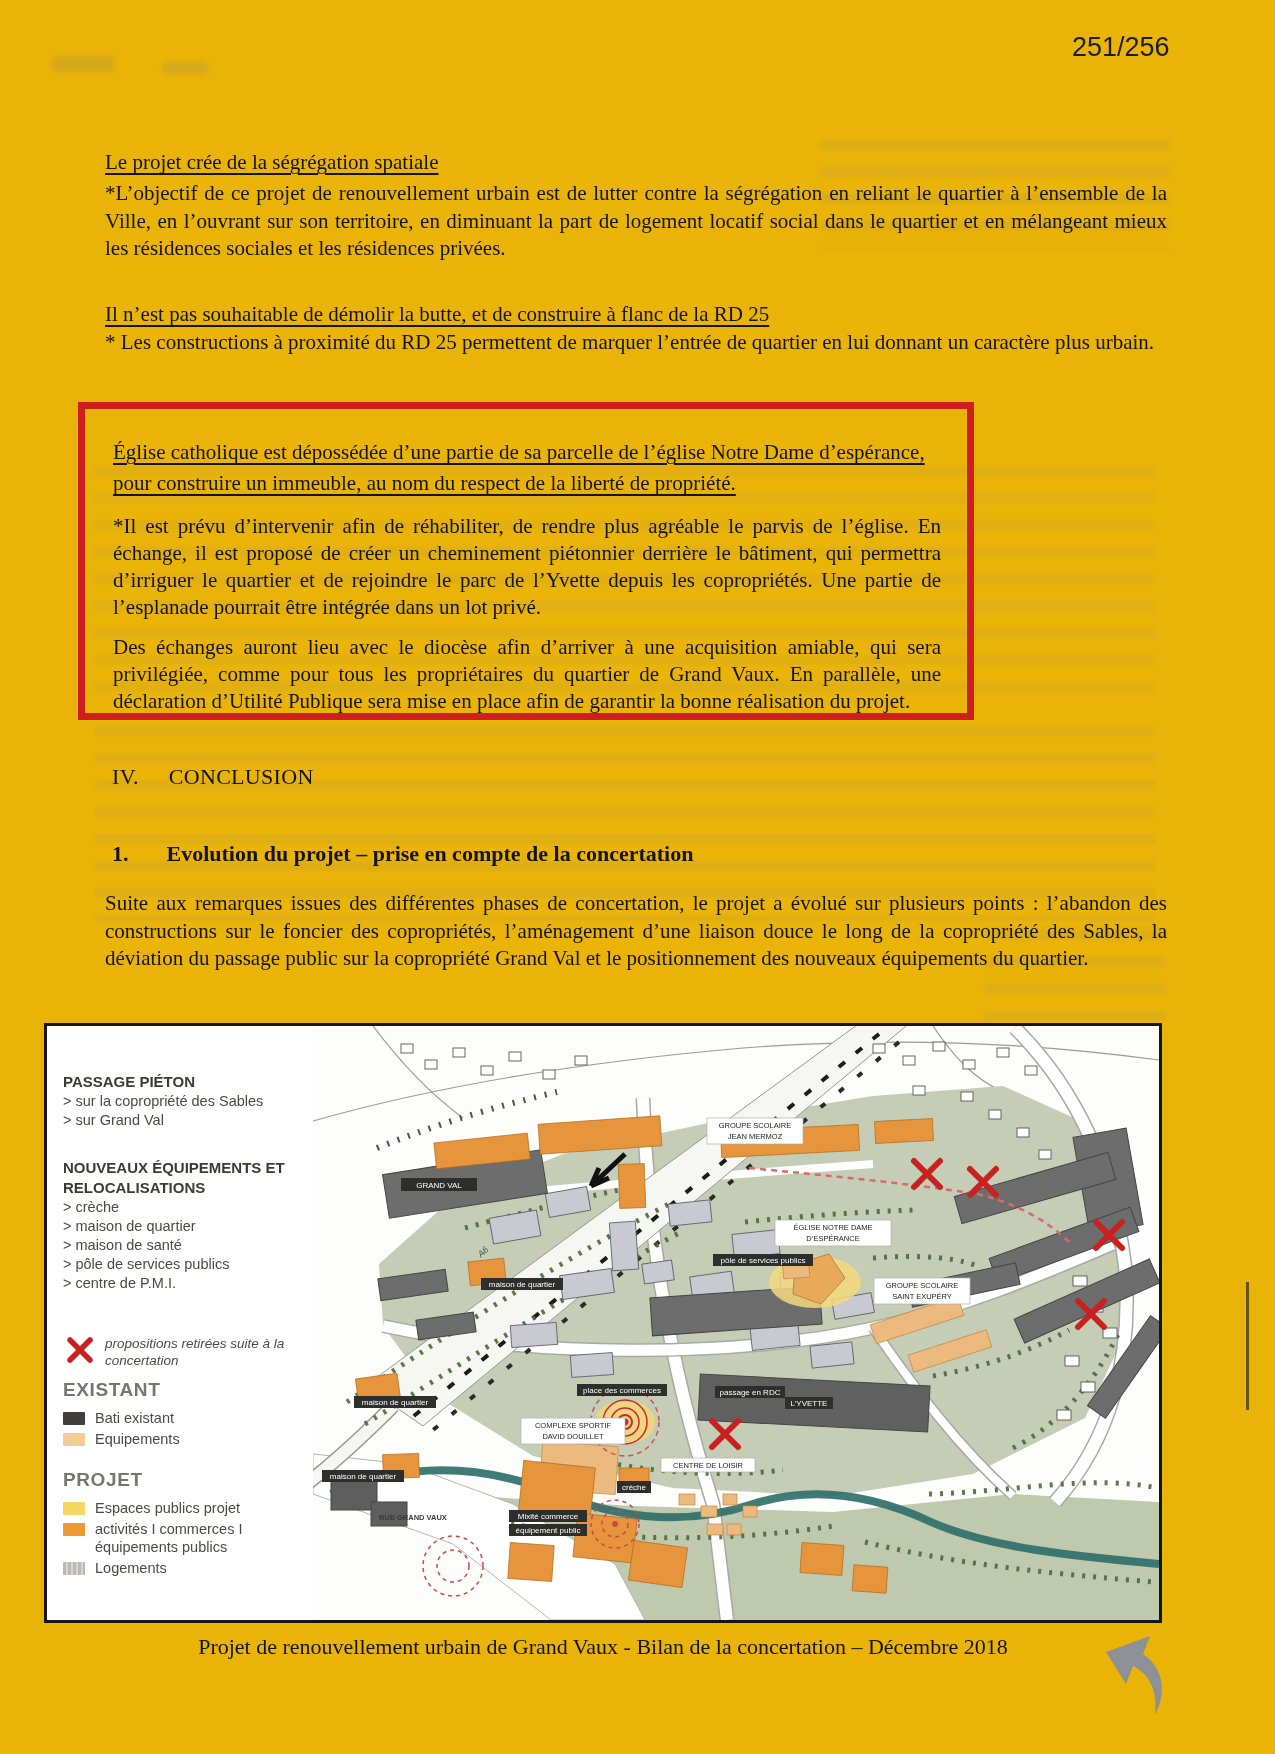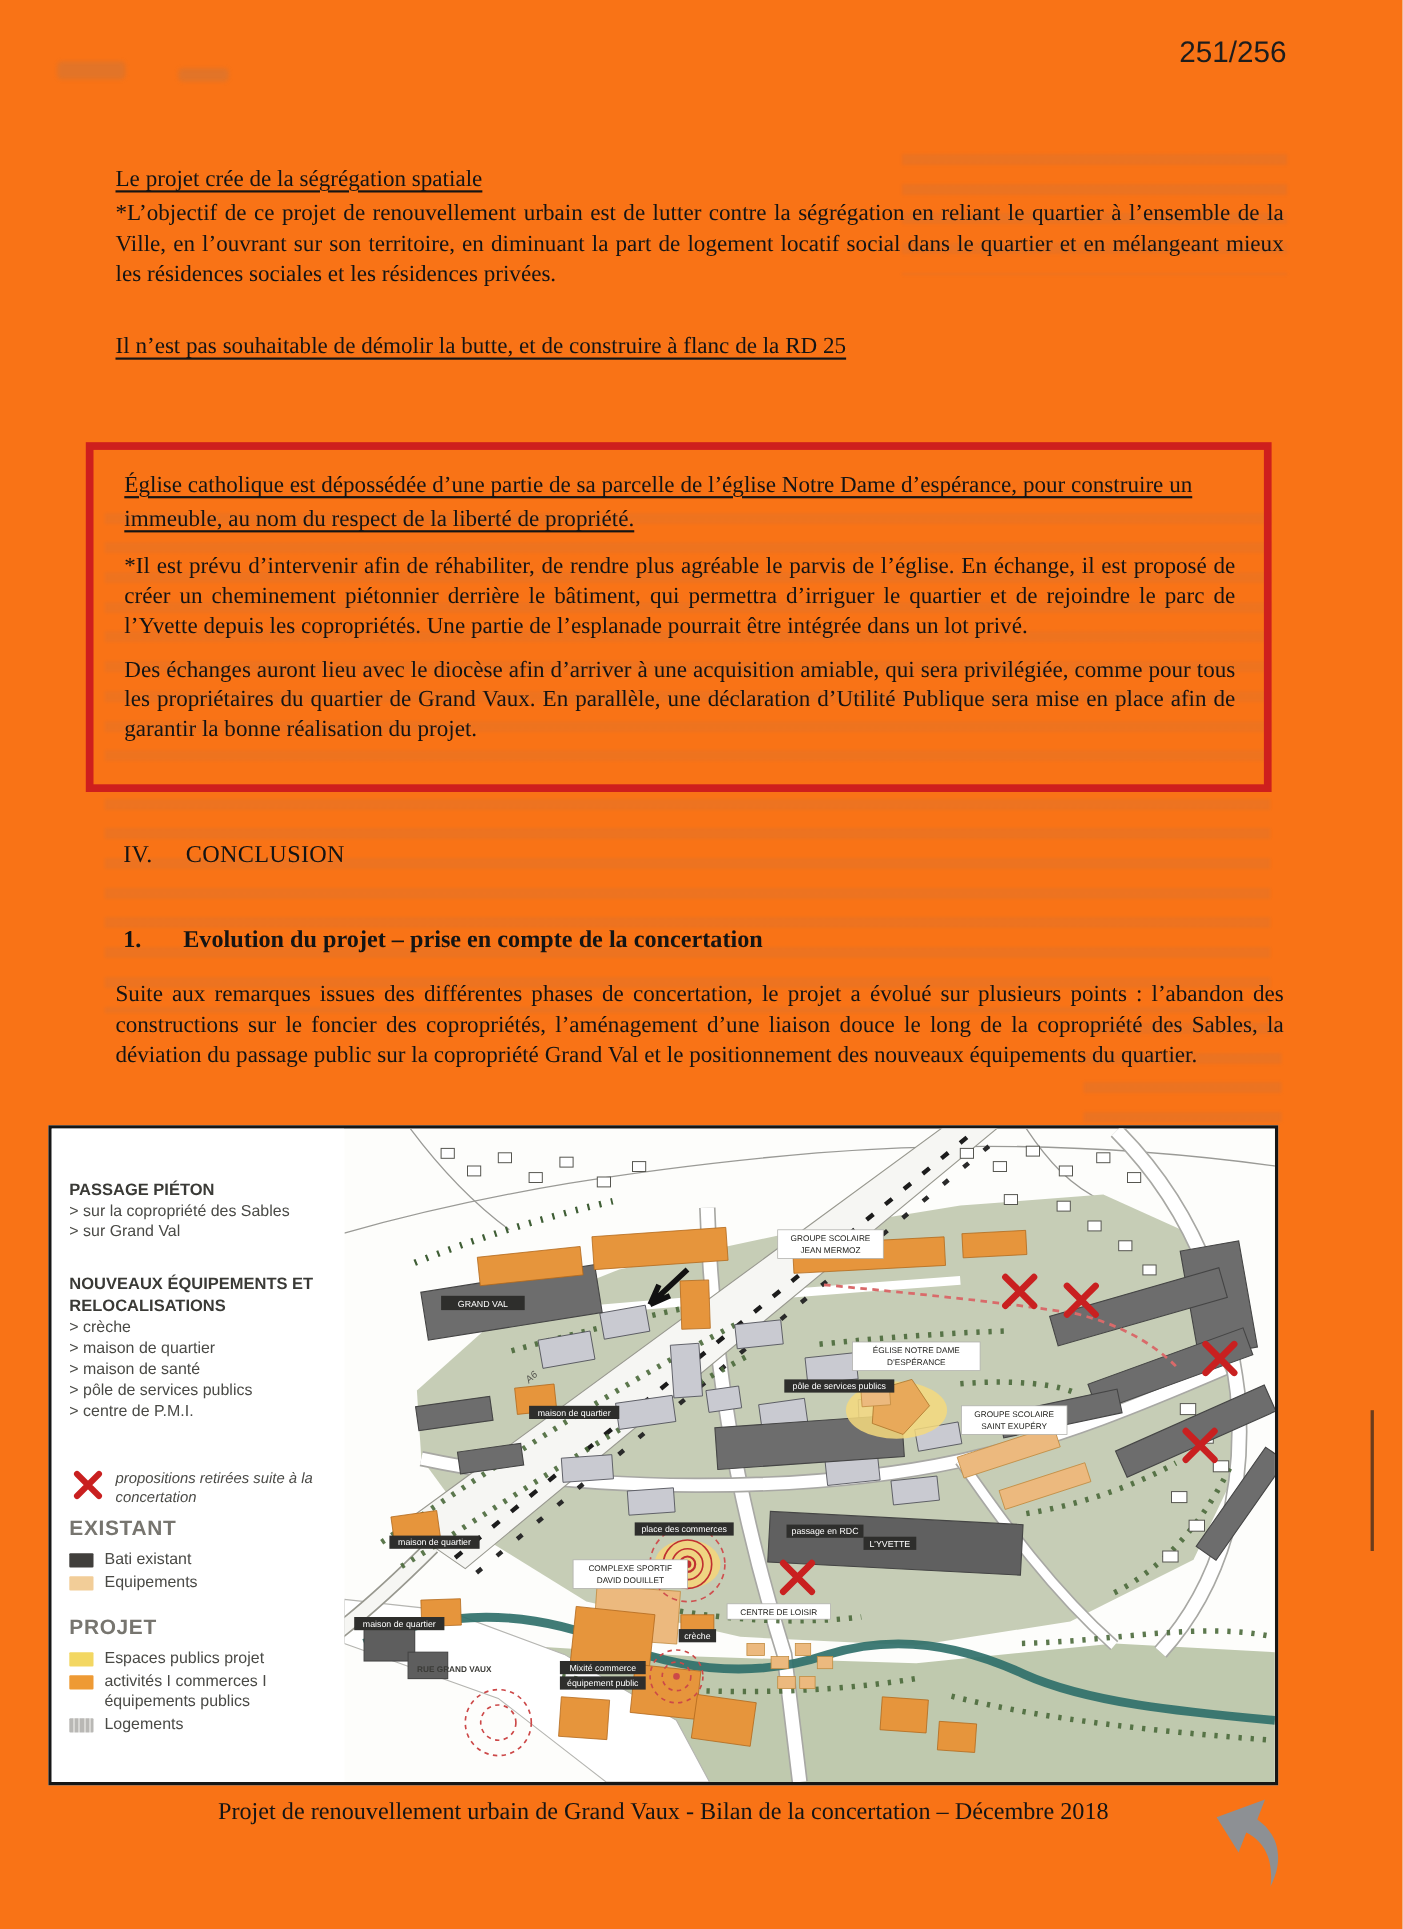--- a/index.html
+++ b/index.html
@@ -1,30 +1,30 @@
 <!DOCTYPE html>
 <html><head>
 <meta charset="utf-8">
 <style>
   html,body{margin:0;padding:0;background:#e9e9e7;}
-  .page{position:relative;width:1275px;height:1754px;background:#f97316;overflow:hidden;
+  .page{position:relative;width:1275px;height:1754px;background:#eab308;overflow:hidden;
         font-family:"Liberation Serif","DejaVu Serif",serif;color:#141414;}
   
   .ghost{position:absolute;z-index:0;pointer-events:none;
          background:repeating-linear-gradient(180deg,rgba(95,110,150,0.085) 0 10px,transparent 10px 27px);
          filter:blur(1.6px);}
   .smudge{position:absolute;z-index:0;background:rgba(120,120,120,0.18);filter:blur(2px);border-radius:4px;}
   .edge-line{position:absolute;z-index:0;background:rgba(30,30,30,0.65);}
   
   .abs{position:absolute;z-index:1;}
   .pagenum{font-family:"Liberation Sans","DejaVu Sans",sans-serif;font-size:27px;color:#1d1d1d;}
   .body-text{width:1062px;font-size:21px;line-height:27.5px;text-align:justify;}
   .hd{width:1062px;font-size:21px;line-height:28px;text-decoration:underline;text-decoration-thickness:1.5px;text-underline-offset:4px;}
-  .redbox{left:78px;top:402px;width:1078px;height:318px;border:7px solid #ce1f1d;box-sizing:border-box;
-          padding:16px 26px 0 28px;}
+  .redbox{left:78px;top:402px;width:896px;height:318px;border:7px solid #ce1f1d;box-sizing:border-box;
+          padding:28px 26px 0 28px;}
   .redbox .hd{width:auto;line-height:31px;margin:0 0 14px 0;}
   .redbox .body-text{width:auto;margin:0 0 13px 0;line-height:27px;}
   .sec-row{display:flex;font-size:22px;letter-spacing:.3px;}
   .sub-row{display:flex;font-size:22px;font-weight:bold;}
   .caption{width:1000px;text-align:center;font-size:22px;}
   
   .figure{left:44px;top:1023px;width:1118px;height:600px;border:3px solid #161616;box-sizing:border-box;background:#fff;}
   .legend{position:absolute;left:0;top:0;width:266px;height:594px;background:#fff;box-sizing:border-box;
           padding:18px 12px 0 16px;font-family:"Liberation Sans","DejaVu Sans",sans-serif;color:#3b3b38;z-index:2;}
   .legend .lt{font-weight:bold;font-size:15px;line-height:20px;color:#3a3a36;}
@@ -62,20 +62,21 @@
   <div class="ghost" style="left:985px;top:930px;width:180px;height:90px;"></div>
   <div class="smudge" style="left:52px;top:56px;width:62px;height:16px;"></div>
   <div class="smudge" style="left:162px;top:62px;width:46px;height:12px;"></div>
   <div class="edge-line" style="left:1246px;top:1282px;width:3px;height:128px;"></div>
 
   <div class="abs pagenum" style="left:1072px;top:32px;">251/256</div>
 
   <div class="abs hd" style="left:105px;top:148px;">Le projet crée de la ségrégation spatiale</div>
   <div class="abs body-text" style="left:105px;top:180px;">*L’objectif de ce projet de renouvellement urbain est de lutter contre la ségrégation en reliant le quartier à l’ensemble de la Ville, en l’ouvrant sur son territoire, en diminuant la part de logement locatif social dans le quartier et en mélangeant mieux les résidences sociales et les résidences privées.</div>
   <div class="abs hd" style="left:105px;top:300px;">Il n’est pas souhaitable de démolir la butte, et de construire à flanc de la RD 25</div>
+  <div class="abs body-text" style="left:105px;top:329px;">* Les constructions à proximité du RD 25 permettent de marquer l’entrée de quartier en lui donnant un caractère plus urbain.</div>
 
   <div class="abs redbox">
     <div class="hd">Église catholique est dépossédée d’une partie de sa parcelle de l’église Notre Dame d’espérance, pour construire un immeuble, au nom du respect de la liberté de propriété.</div>
     <div class="body-text">*Il est prévu d’intervenir afin de réhabiliter, de rendre plus agréable le parvis de l’église. En échange, il est proposé de créer un cheminement piétonnier derrière le bâtiment, qui permettra d’irriguer le quartier et de rejoindre le parc de l’Yvette depuis les copropriétés. Une partie de l’esplanade pourrait être intégrée dans un lot privé.</div>
     <div class="body-text">Des échanges auront lieu avec le diocèse afin d’arriver à une acquisition amiable, qui sera privilégiée, comme pour tous les propriétaires du quartier de Grand Vaux. En parallèle, une déclaration d’Utilité Publique sera mise en place afin de garantir la bonne réalisation du projet.</div>
   </div>
 
   <div class="abs sec-row" style="left:112px;top:764px;">
     <span>IV.</span>
     <span style="margin-left:30px;">CONCLUSION</span>

